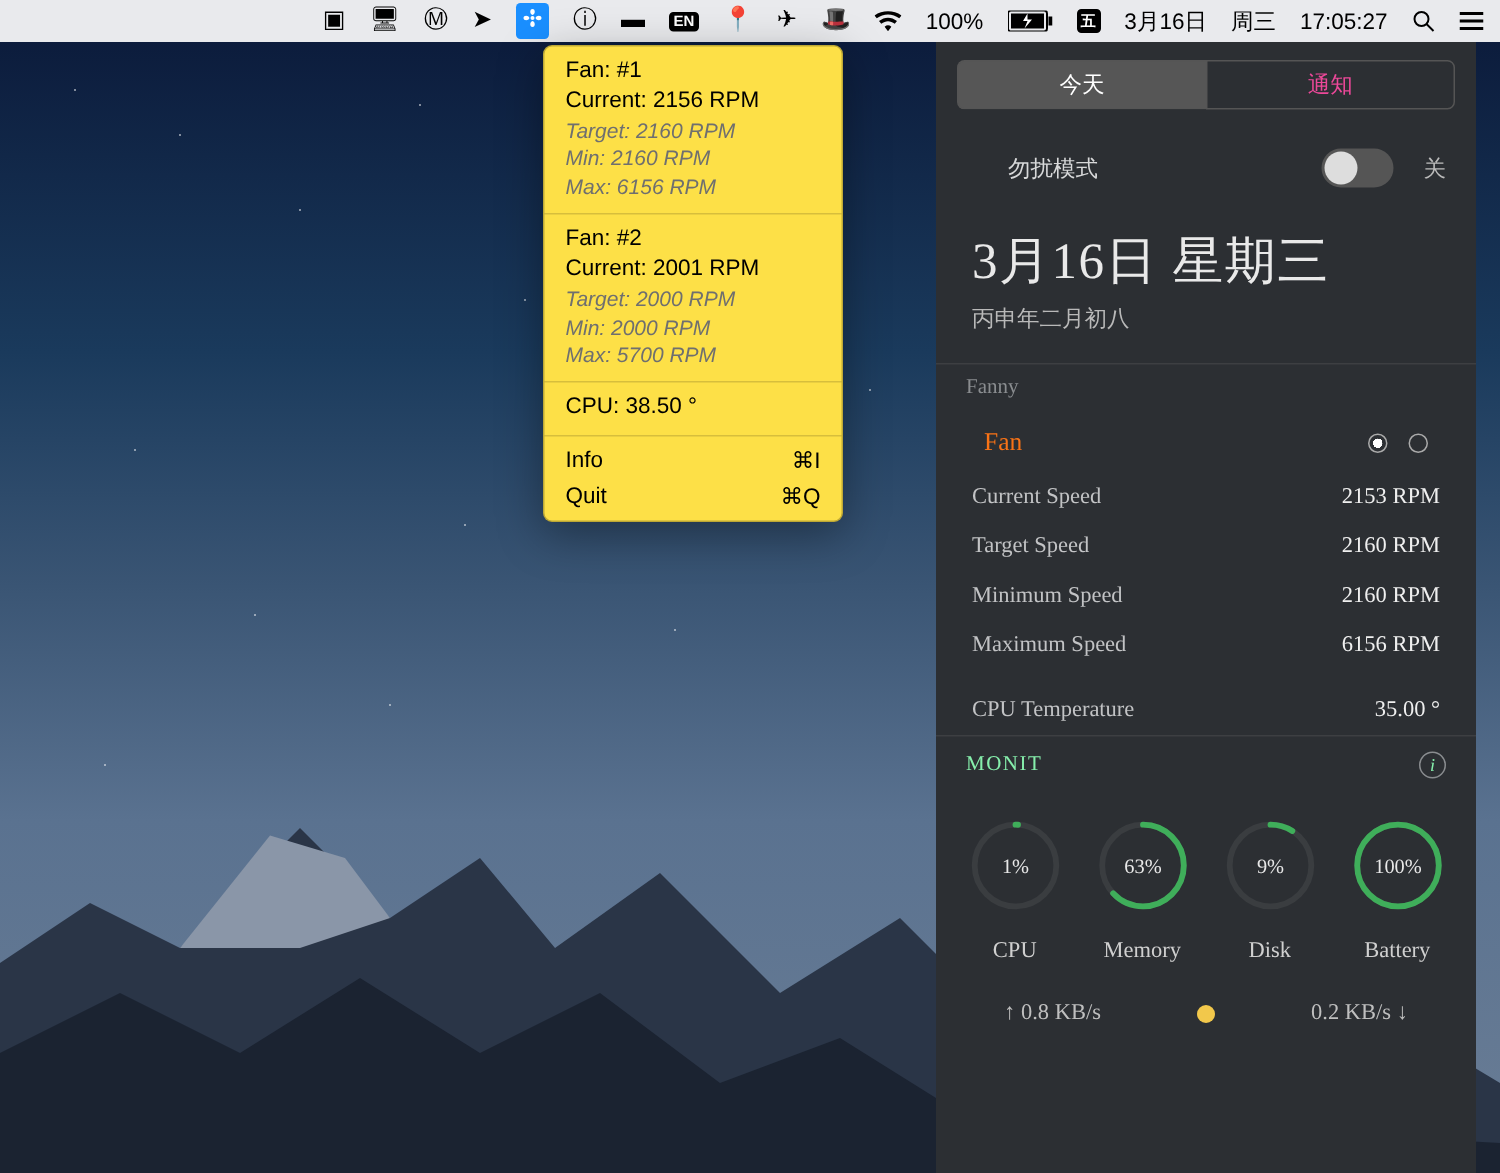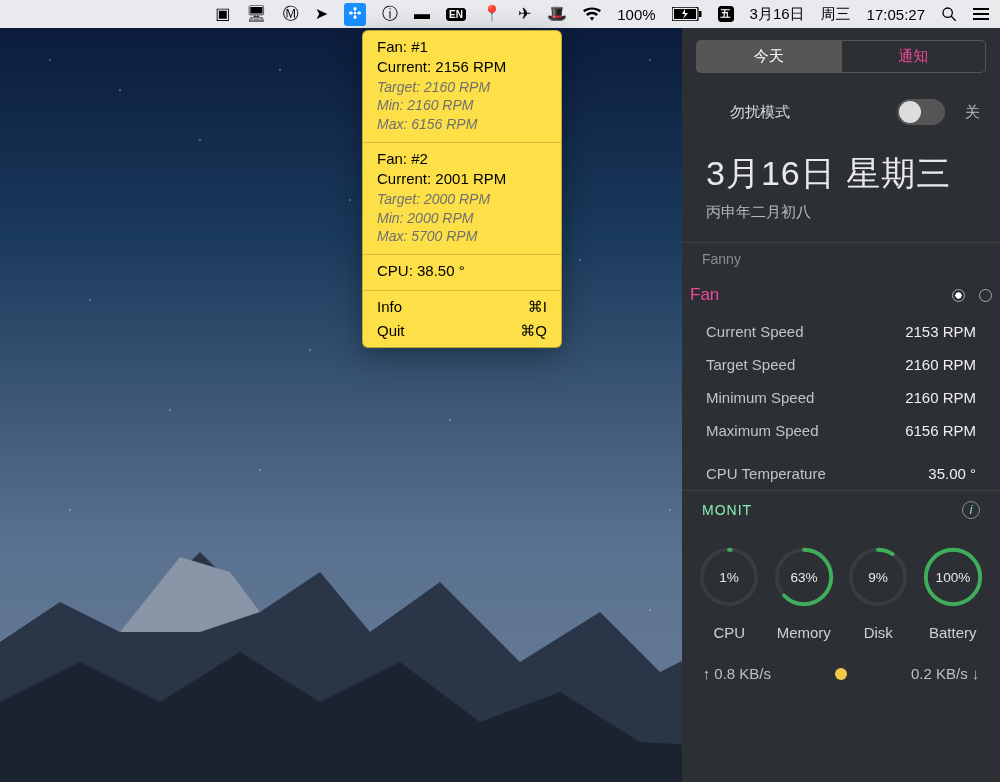--- a/index.html
+++ b/index.html
@@ -80,27 +80,28 @@
 }
 .dropdown .section { padding:6px 14px 8px; }
 .dropdown hr { border:none; border-top:1px solid rgba(0,0,0,.15); margin:0; }
 .dropdown .line { line-height:1.35; }
 .dropdown .muted { color:#6f6f6f; font-size:14px;font-style:italic; }
 .dropdown .menu-row { display:flex; justify-content:space-between; padding:3px 14px; }
 
 
 .nc {
   position:absolute;
-  top:28px; right:0; bottom:0;
-  width:318px;
+  top:28px; right:16px; bottom:0;
+  width:360px;
   background:#2c2f33;
   color:#d7d8d9;
   font-size:15px;
   display:flex;
   flex-direction:column;
+  font-family:Liberation Serif, serif;
 }
 .nc-tabs { display:flex; padding:12px 14px 10px; gap:0; }
 .nc-tabs .seg {
   flex:1; text-align:center; padding:6px 0;
   border:1px solid #555; color:#ec4899;
   font-size:15px; cursor:pointer;
 }
 .nc-tabs .seg:first-child { border-radius:5px 0 0 5px; border-right:none; }
 .nc-tabs .seg:last-child  { border-radius:0 5px 5px 0; }
 .nc-tabs .seg.active { background:#565656; color:#fff; }
@@ -110,21 +111,21 @@
 .switch { width:48px; height:26px; border-radius:13px; background:#555; position:relative; display:inline-block; }
 .switch::after { content:""; position:absolute; width:22px; height:22px; background:#ddd; border-radius:50%; top:2px; left:2px; }
 .switch-lbl { margin-left:8px; color:#bbb; }
 
 .date-block { padding:10px 24px 20px; }
 .date-big { font-size:34px; color:#e9e9e9; font-weight:300; letter-spacing:1px; }
 .date-sub { font-size:15px; color:#b9b9b9; margin-top:6px; }
 
 .sect-title { padding:8px 20px; color:#8a8d90; font-size:14px; border-top:1px solid #3d3f42; }
 
-.fan-head { display:flex; align-items:center; padding:10px 8px; color:#ec4899; }
+.fan-head { display:flex; align-items:center; padding:10px 32px; color:#f97316; }
 .fan-head .name { flex:1; font-size:17px; }
 .radio { width:13px; height:13px; border:1.5px solid #aaa; border-radius:50%; margin-left:14px; display:inline-block; }
 .radio.sel { background:radial-gradient(circle,#fff 0 40%, transparent 41%); }
 
 .stat-row { display:flex; justify-content:space-between; padding:8px 24px; color:#c2c3c5; }
 .stat-row .val { color:#efefef; }
 .stat-group .stat-row + .stat-row { border-top:none; }
 .gap { height:10px; }
 
 .monit-head { display:flex; align-items:center; padding:10px 20px 6px; color:#86efac; font-size:14px; border-top:1px solid #3d3f42; }

